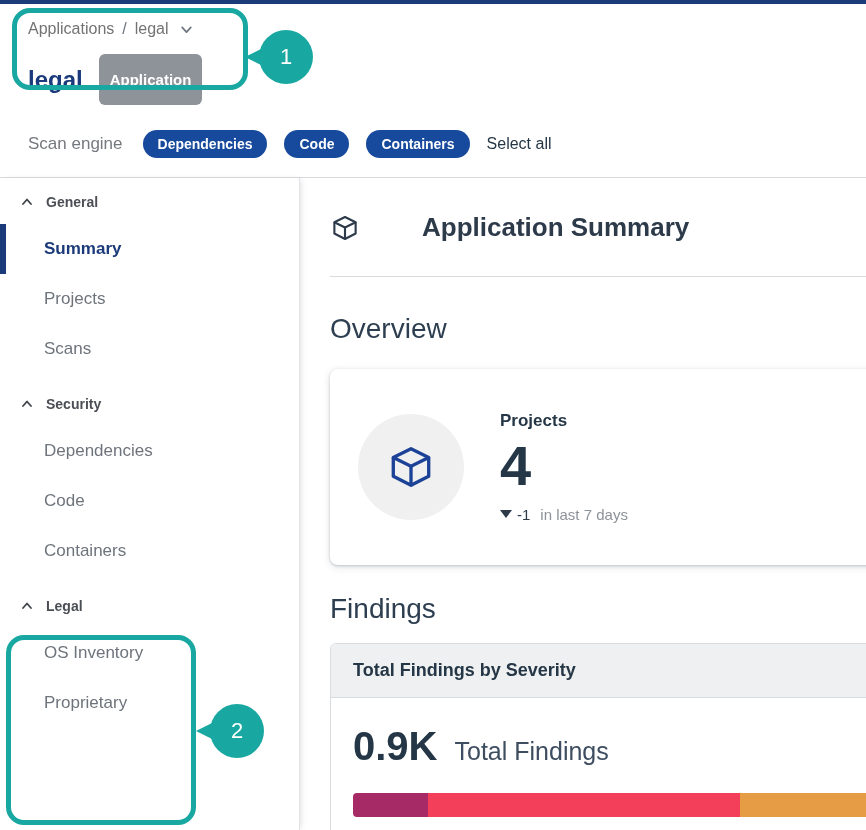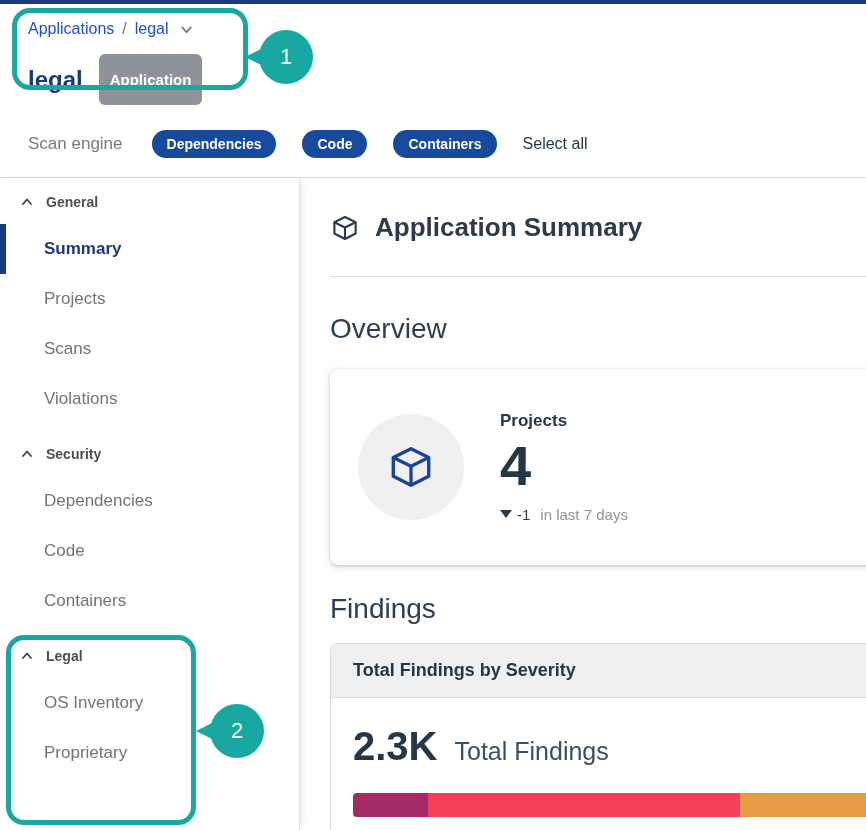--- a/index.html
+++ b/index.html
@@ -7,47 +7,47 @@
   body {
     font-family:"Liberation Sans", sans-serif;
     background:#ffffff; color:#2d3a4a;
     position:relative; overflow:hidden;
   }
   .top-strip { height:4px; background:#1b3c78; width:100%; }
 
   
   .app-header { padding:14px 0 0 28px; height:174px; border-bottom:1px solid #d9dcdf; }
   .breadcrumb { display:flex; align-items:center; gap:8px; font-size:16px; color:#2a64ad; margin-top:2px; }
-  .breadcrumb .crumb { color:#1d4ed8; cursor:pointer; }
+  .breadcrumb .crumb { color:#737373; cursor:pointer; }
   .breadcrumb .sep { color:#6b7280; }
   .breadcrumb svg { margin-left:2px; }
   .title-row { display:flex; align-items:center; gap:16px; margin-top:16px; }
   .page-app-title { font-size:24px; font-weight:bold; color:#1a3a7c; }
   .app-badge { background:#8e9299; color:#fff; font-weight:bold; font-size:15px; padding:17px 11px; border-radius:6px; }
-  .scan-row { display:flex; align-items:center; gap:26px; margin-top:25px; }
+  .scan-row { display:flex; align-items:center; gap:17px; margin-top:25px; }
   .scan-label { font-size:17px; color:#75787e; margin-right:3px; }
   .pill { background:#17499c; color:#fff; font-weight:bold; font-size:14px; padding:6px 15px; border-radius:16px; border:none; cursor:pointer; }
   .select-all { font-size:16px; color:#253746; cursor:pointer; }
 
   
   .layout { display:flex; height:652px; }
   .sidebar { width:300px; flex:0 0 300px; border-right:1px solid #e0e2e5;
              box-shadow:3px 0 6px -2px rgba(0,0,0,.12); padding-top:0; }
   .nav-section { margin-top:0; }
   .nav-section + .nav-section { margin-top:6px; }
   .nav-header { display:flex; align-items:center; gap:12px; padding:16px 0 14px 20px;
                 font-size:14px; font-weight:bold; color:#4b4f55; cursor:pointer; }
   .nav-item { position:relative; height:50px; display:flex; align-items:center;
               padding-left:44px; font-size:17px; color:#6e747c; cursor:pointer;text-align:right; }
   .nav-item.selected { color:#1b3a7a; font-weight:bold; }
   .nav-item.selected .sel-bar { position:absolute; left:0; top:0; bottom:0; width:6px; background:#1b3a7a; }
 
   .main { flex:1; padding:34px 0 0 30px; position:relative; }
   .main-title-row { display:flex; align-items:center; gap:15px; }
-  .main-title { font-size:26px; color:#2d3a4a; }
+  .main-title { font-size:26px; color:#2d3a4a;margin-left:47px; }
   .main-divider { border:none; border-top:1px solid #d9dcdf; margin-top:33px; }
   .section-heading { font-size:28px; font-weight:400; color:#2d3e50; }
   .overview-heading { margin-top:36px; }
 
   .overview-card { margin-top:24px; width:580px; height:196px; background:#fff;
                    border-radius:8px; display:flex; align-items:center; padding-left:28px;
                    box-shadow:0 1px 3px rgba(31,45,61,.22), 0 2px 8px rgba(31,45,61,.12); }
   .metric-circle { width:106px; height:106px; border-radius:50%; background:#f0f0f1;
                    display:flex; align-items:center; justify-content:center; }
   .metric-col { margin-left:36px; }
@@ -132,23 +132,20 @@
       <div class="nav-item selected">
         <span class="sel-bar"></span>
         <span>Summary</span>
       </div>
       <div class="nav-item">
         <span>Projects</span>
       </div>
       <div class="nav-item">
         <span>Scans</span>
       </div>
-      <div class="nav-item">
-        <span>Violations</span>
-      </div>
     </div>
 
     <div class="nav-section">
       <div class="nav-header">
         <span class="icon">
           <svg width="14" height="14" viewBox="0 0 14 14">
               <polyline points="3,9 7,4.5 11,9" fill="none" stroke="#3f434a" stroke-width="1.8" stroke-linecap="round" stroke-linejoin="round"></polyline>
             </svg>
         </span>
         <span>Security</span>
@@ -217,21 +214,21 @@
         </div>
       </div>
     </div>
 
     <h2 class="section-heading findings-heading">Findings</h2>
 
     <div class="findings-card">
       <div class="findings-card-header">Total Findings by Severity</div>
       <div class="findings-card-body">
         <div class="total-row">
-          <span class="total-value">2.3K</span>
+          <span class="total-value">0.9K</span>
           <span class="total-label">Total Findings</span>
         </div>
         <div class="severity-bar">
           <div class="severity-seg" style="background: rgb(166, 42, 102); width: 75px;"></div>
           <div class="severity-seg" style="background: rgb(244, 63, 91); width: 312px;"></div>
           <div class="severity-seg grow" style="background: rgb(230, 155, 69);"></div>
         </div>
       </div>
     </div>
   </main>

